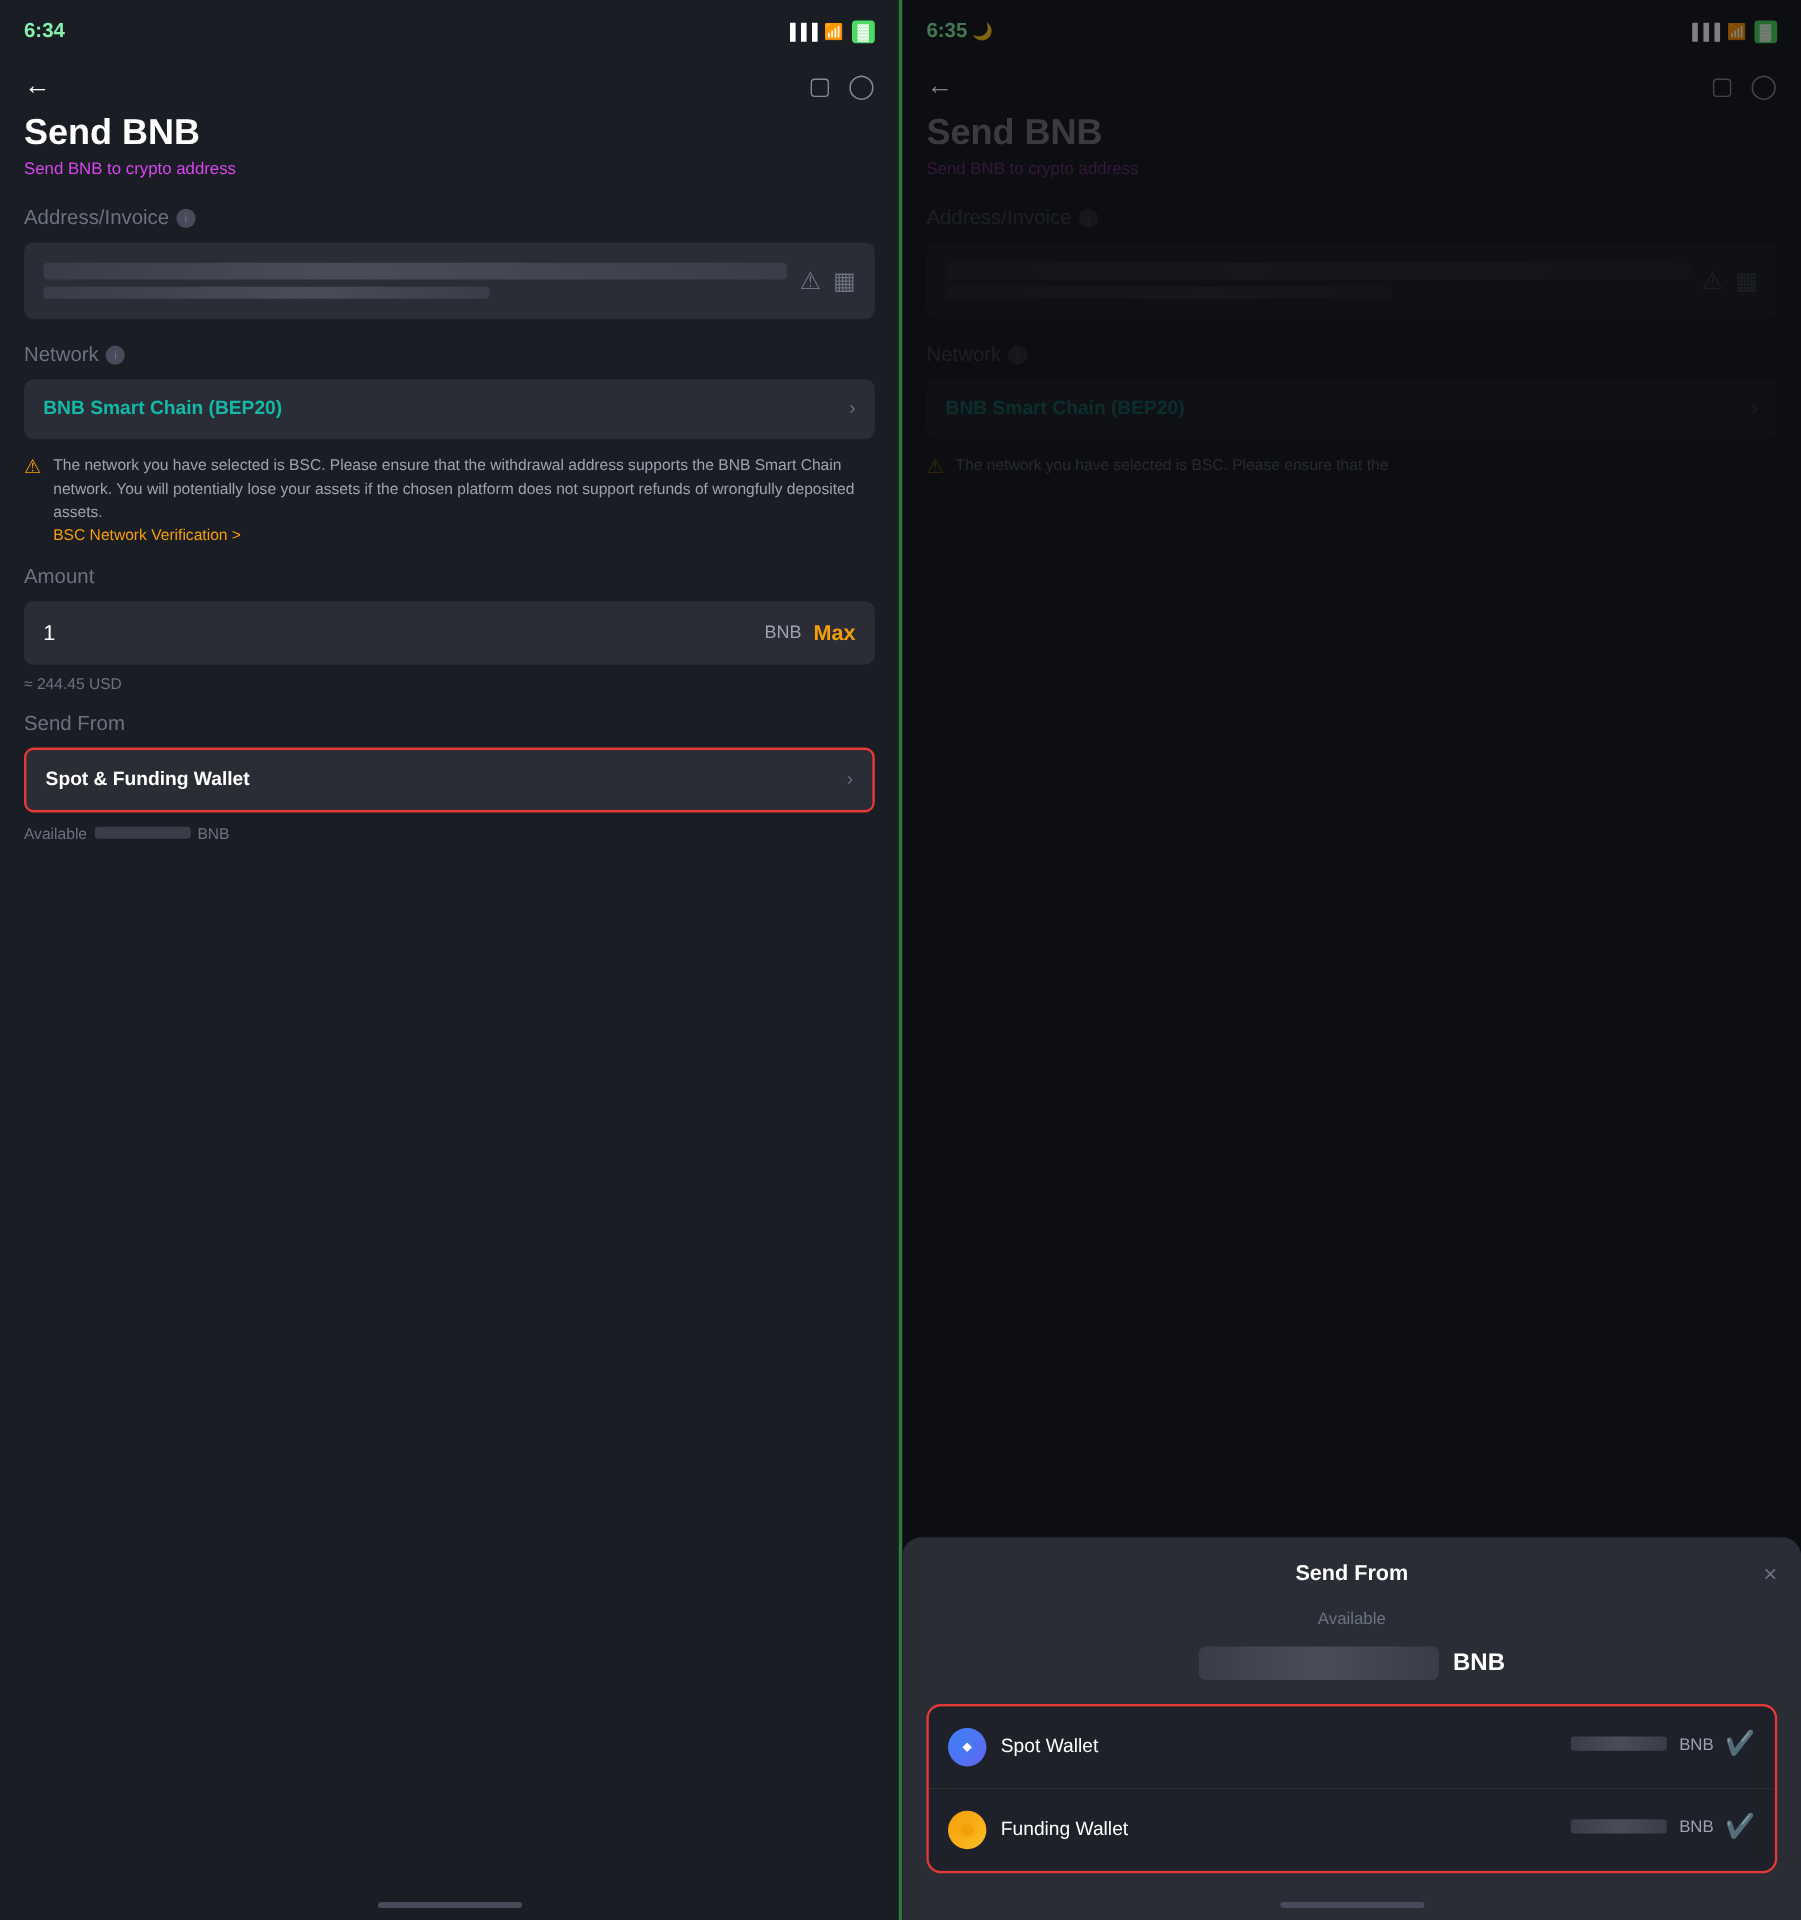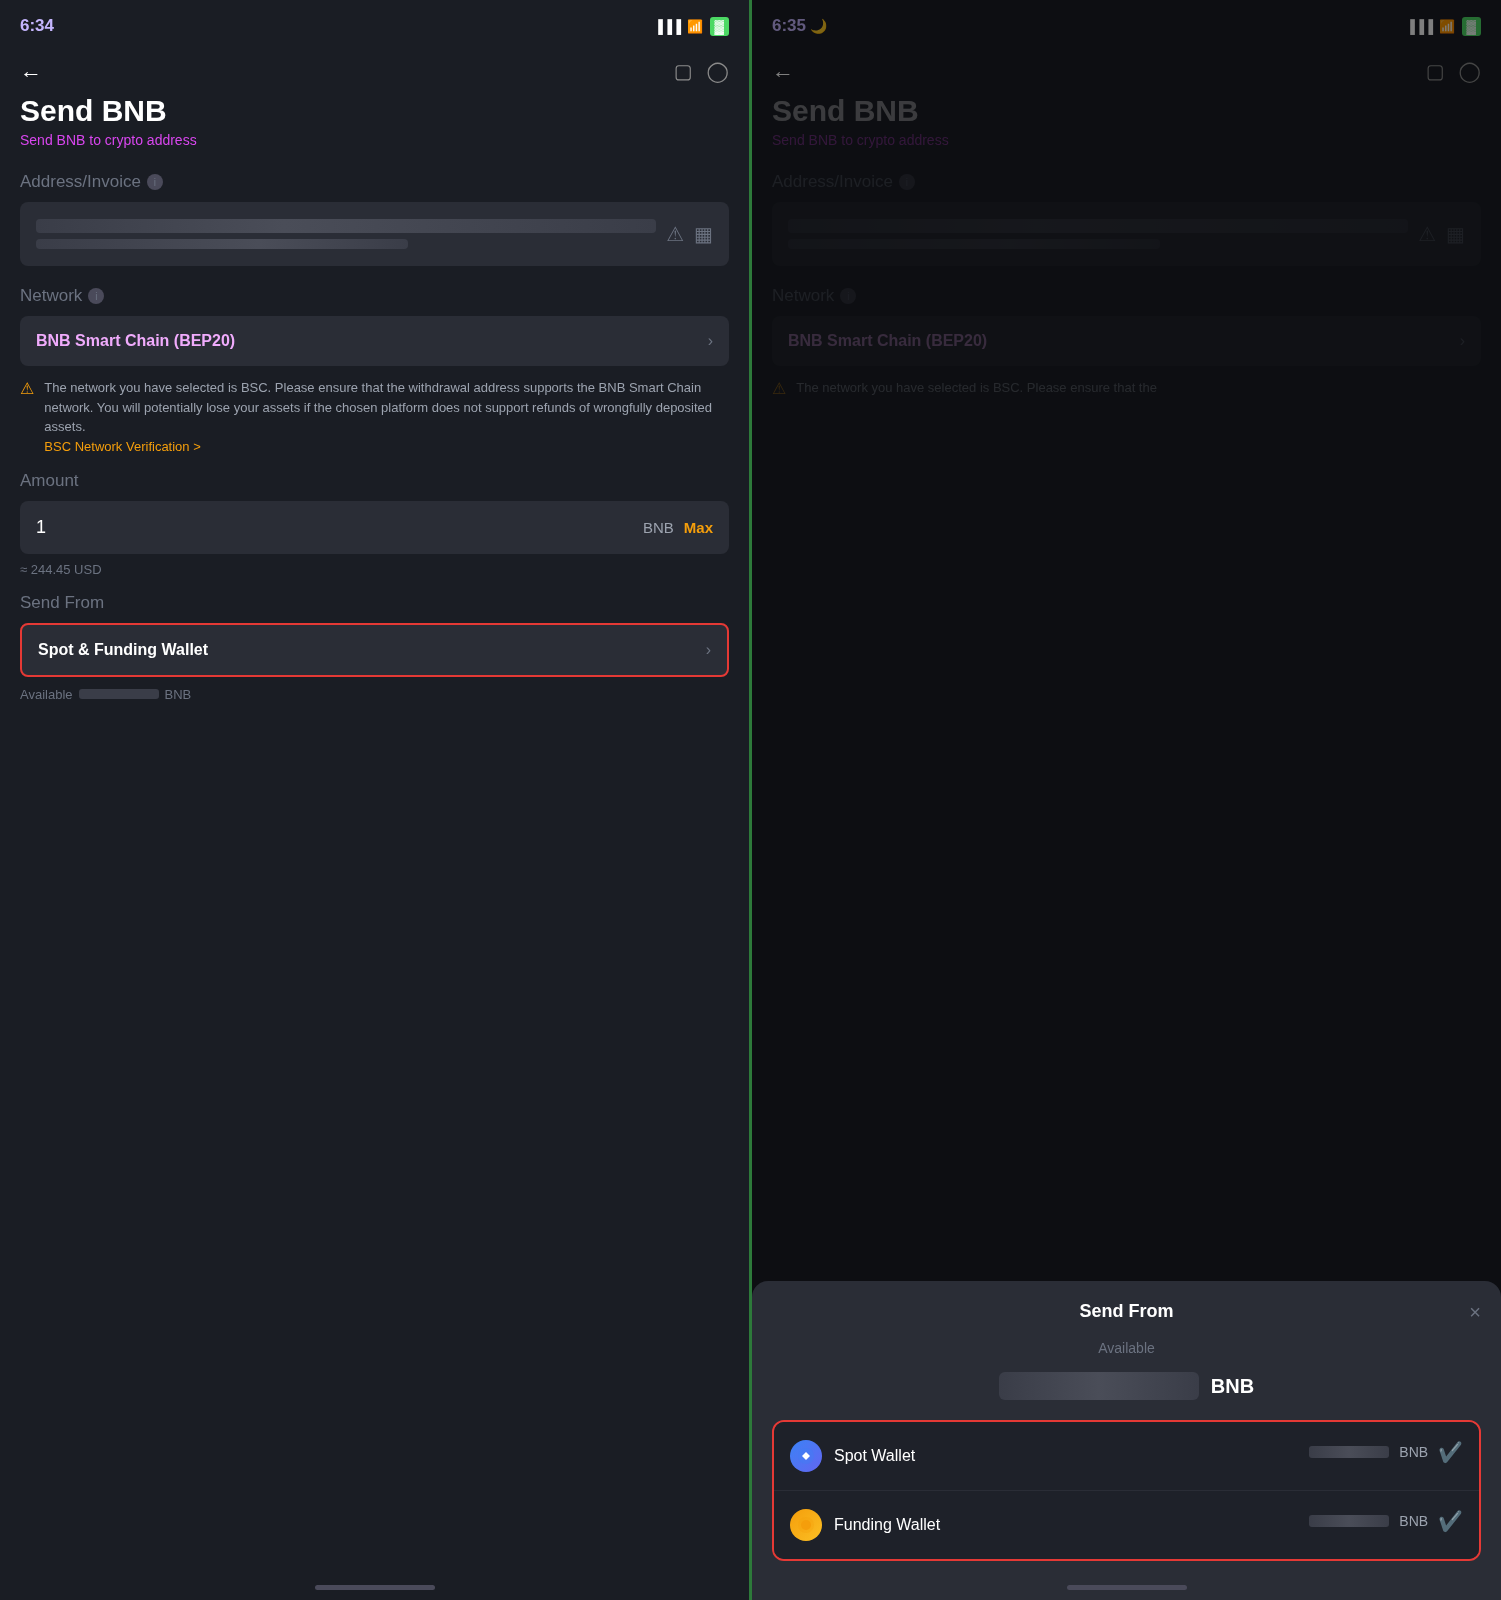--- a/index.html
+++ b/index.html
@@ -25,21 +25,21 @@
     }
     
     .status-bar {
       display: flex;
       justify-content: space-between;
       align-items: center;
       padding: 12px 20px 8px 20px;
       height: 48px;
     }
     .status-time {
-      color: #c4b5fd;
+      color: #86efac;
       font-size: 17px;
       font-weight: 600;
       display: flex;
       align-items: center;
       gap: 4px;
     }
     .status-icons {
       display: flex;
       align-items: center;
       gap: 6px;
@@ -154,21 +154,21 @@
     .select-box {
       background: #2a2d36;
       border-radius: 8px;
       padding: 16px 16px;
       display: flex;
       align-items: center;
       justify-content: space-between;
       margin-bottom: 12px;
     }
     .select-value {
-      color: #f0abfc;
+      color: #14b8a6;
       font-size: 16px;
       font-weight: 600;
     }
     .chevron {
       color: #6b7280;
       font-size: 16px;
     }
     
     .warning-box {
       display: flex;
@@ -209,21 +209,21 @@
       display: flex;
       align-items: center;
       gap: 10px;
     }
     .amount-currency {
       color: #9ca3af;
       font-size: 15px;
     }
     .max-btn {
       color: #f59e0b;
-      font-size: 15px;
+      font-size: 18px;
       font-weight: 600;
     }
     .usd-equiv {
       color: #6b7280;
       font-size: 13px;
       margin-bottom: 16px;
     }
     
     .send-from-box {
       background: #2a2d36;

